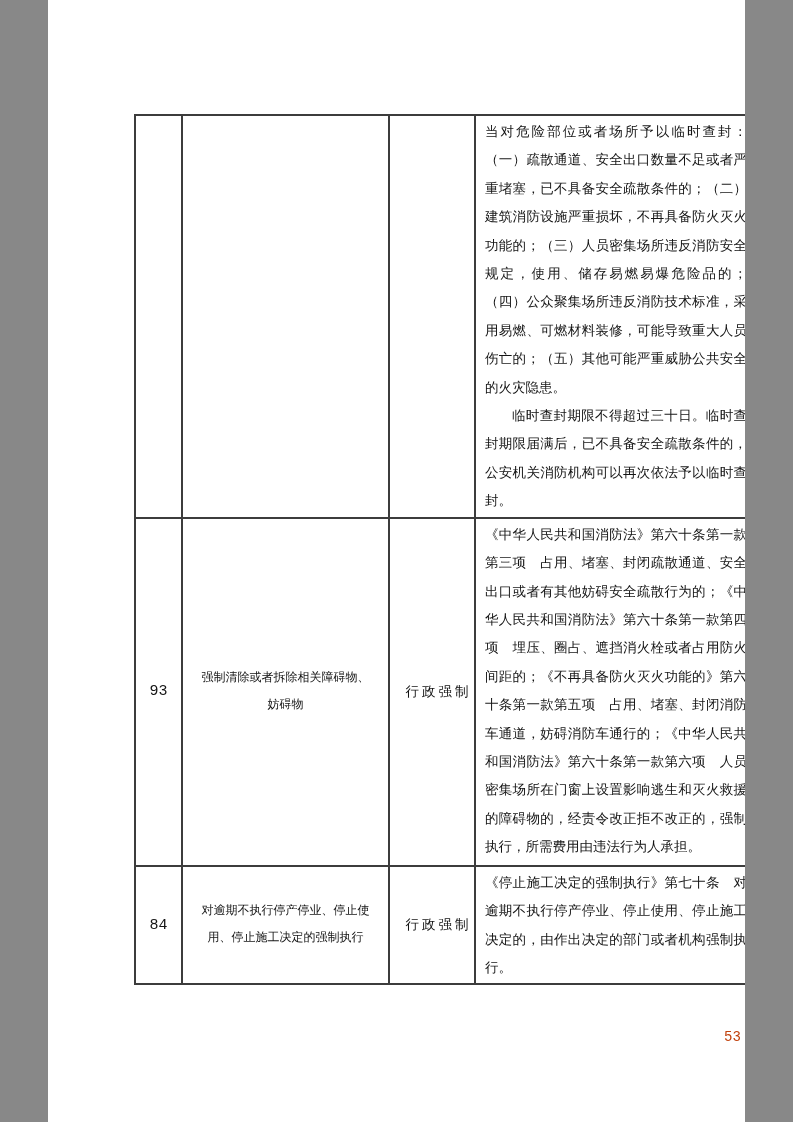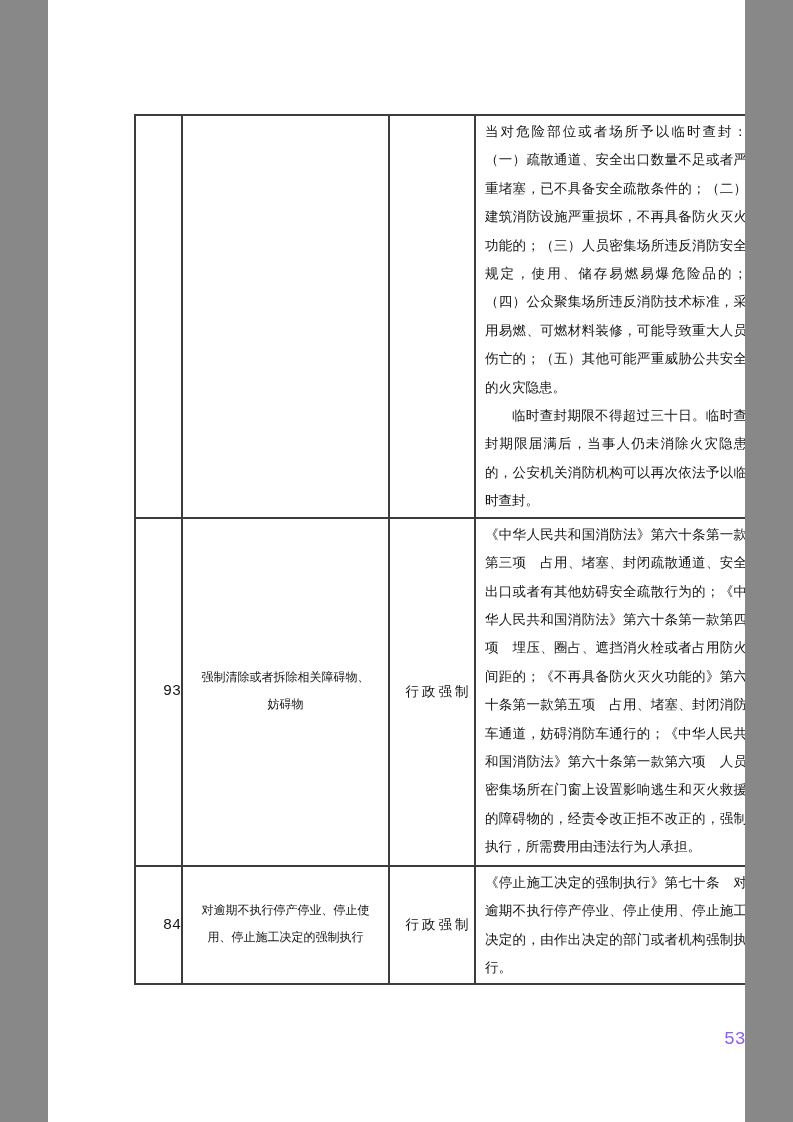--- a/index.html
+++ b/index.html
@@ -24,21 +24,21 @@
   }
   .doc-table td {
     border: 2px solid #3c3c3c;
     vertical-align: middle;
   }
   .row-cont { height: 346px; }
   .row-93   { height: 348px; }
   .row-94   { height: 87px;  }
 
   td.cell-no {
-    text-align: right;
+    text-align: center;
     font-size: 15px;
   }
   td.cell-name {
     text-align: center;
     font-size: 12px;
     line-height: 27px;
     white-space: pre-line;
   }
   td.cell-cat {
     text-align: center;
@@ -53,22 +53,22 @@
     text-align: justify;
     padding: 3px 9px 0 9px;
   }
   td.cell-basis p { margin: 0; }
   td.cell-basis p.indent { text-indent: 2em; }
 
   .page-number {
     position: absolute;
     left: 676px;
     top: 1029px;
-    font-size: 18px;
-    color: #8b5cf6;
+    font-size: 14px;
+    color: #c2410c;
   }
 </style>
 </head>
 <body>
 
 <div class="page">
 
   <table class="doc-table">
     <colgroup>
       <col style="width:47px">
@@ -77,21 +77,21 @@
       <col style="width:282px">
     </colgroup>
 
     <tbody>
         <tr class="row-cont">
       <td class="cell-no"></td>
       <td class="cell-name"></td>
       <td class="cell-cat"></td>
       <td class="cell-basis">
         <p>当对危险部位或者场所予以临时查封：（一）疏散通道、安全出口数量不足或者严重堵塞，已不具备安全疏散条件的；（二）建筑消防设施严重损坏，不再具备防火灭火功能的；（三）人员密集场所违反消防安全规定，使用、储存易燃易爆危险品的；（四）公众聚集场所违反消防技术标准，采用易燃、可燃材料装修，可能导致重大人员伤亡的；（五）其他可能严重威胁公共安全的火灾隐患。</p>
-        <p class="indent">临时查封期限不得超过三十日。临时查封期限届满后，当事人仍未消除火灾隐患的，公安机关消防机构可以再次依法予以临时查封。</p>
+        <p class="indent">临时查封期限不得超过三十日。临时查封期限届满后，已不具备安全疏散条件的，公安机关消防机构可以再次依法予以临时查封。</p>
       </td>
     </tr>
 
     <tr class="row-93">
       <td class="cell-no">93</td>
       <td class="cell-name">强制清除或者拆除相关障碍物、
 妨碍物</td>
       <td class="cell-cat">行政强制</td>
       <td class="cell-basis">
         <p>《中华人民共和国消防法》第六十条第一款第三项　占用、堵塞、封闭疏散通道、安全出口或者有其他妨碍安全疏散行为的；《中华人民共和国消防法》第六十条第一款第四项　埋压、圈占、遮挡消火栓或者占用防火间距的；《不再具备防火灭火功能的》第六十条第一款第五项　占用、堵塞、封闭消防车通道，妨碍消防车通行的；《中华人民共和国消防法》第六十条第一款第六项　人员密集场所在门窗上设置影响逃生和灭火救援的障碍物的，经责令改正拒不改正的，强制执行，所需费用由违法行为人承担。</p>

